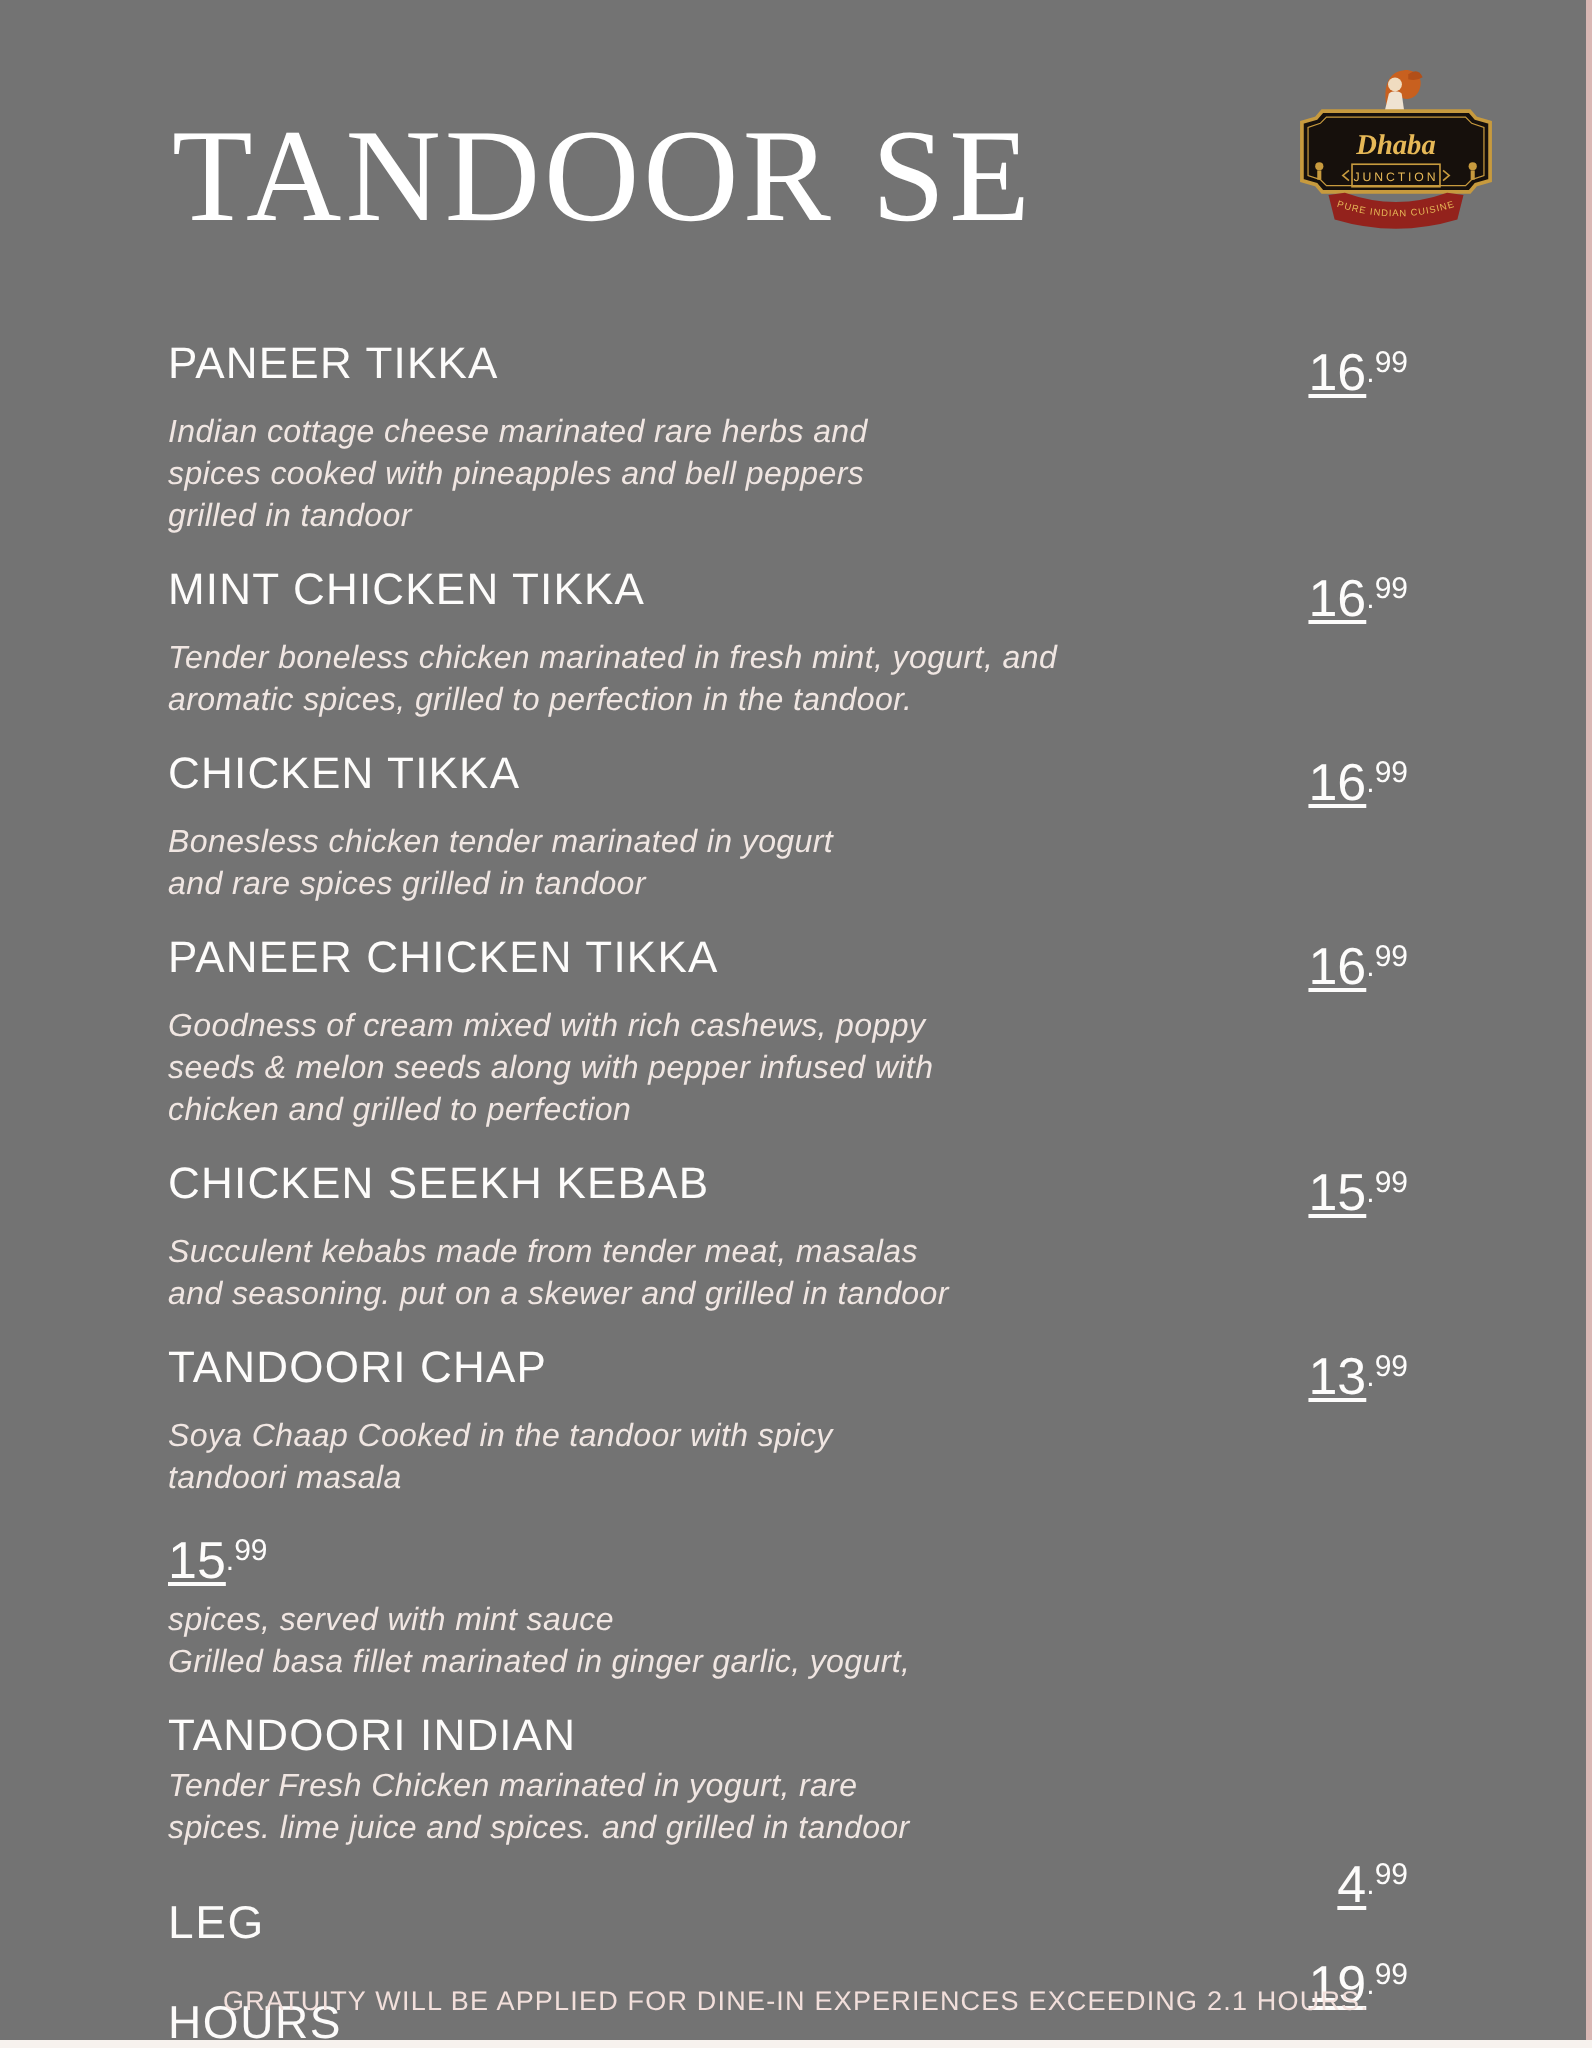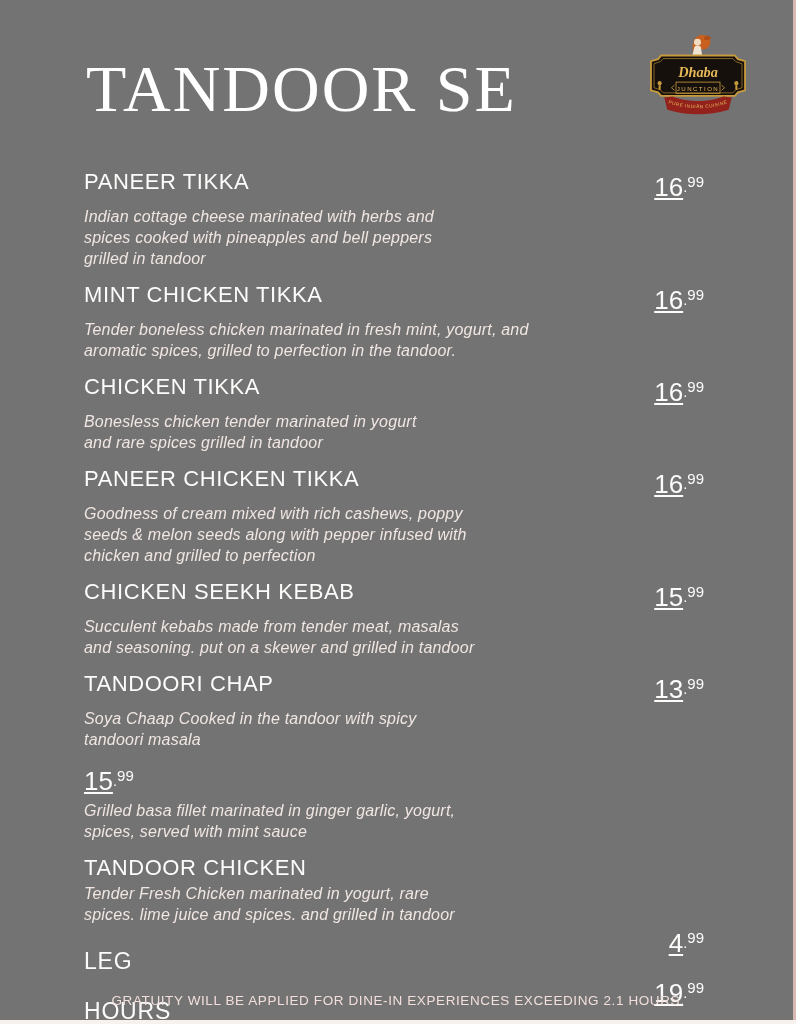--- a/index.html
+++ b/index.html
@@ -86,21 +86,21 @@
   </svg>
 
   <div class="menu">
 
     <div class="item">
       <div class="row">
         <span class="iname">PANEER TIKKA</span>
         <span class="price"><span class="pw">16</span><span class="pd">.</span><span class="pc">99</span></span>
       </div>
       <div class="desc">
-        <div class="dline">Indian cottage cheese marinated with herbs and</div>
+        <div class="dline">Indian cottage cheese marinated rare herbs and</div>
         <div class="dline">spices cooked with pineapples and bell peppers</div>
         <div class="dline">grilled in tandoor</div>
       </div>
     </div>
 
     <div class="item">
       <div class="row">
         <span class="iname">MINT CHICKEN TIKKA</span>
         <span class="price"><span class="pw">16</span><span class="pd">.</span><span class="pc">99</span></span>
       </div>
@@ -153,28 +153,28 @@
         <div class="dline">Soya Chaap Cooked in the tandoor with spicy</div>
         <div class="dline">tandoori masala</div>
       </div>
     </div>
 
     <div class="item">
       <div class="row">
         <span class="price"><span class="pw">15</span><span class="pd">.</span><span class="pc">99</span></span>
       </div>
       <div class="desc">
+        <div class="dline">spices, served with mint sauce</div>
         <div class="dline">Grilled basa fillet marinated in ginger garlic, yogurt,</div>
-        <div class="dline">spices, served with mint sauce</div>
       </div>
     </div>
 
     <div class="item">
       <div class="row">
-        <span class="iname">TANDOOR CHICKEN</span>
+        <span class="iname">TANDOORI INDIAN</span>
         <span class="price"><span class="pw"></span><span class="pd"></span><span class="pc"></span></span>
       </div>
       <div class="desc">
         <div class="dline">Tender Fresh Chicken marinated in yogurt, rare</div>
         <div class="dline">spices. lime juice and spices. and grilled in tandoor</div>
       </div>
     </div>
 
     <div class="sizes">
       <div class="size-row">

